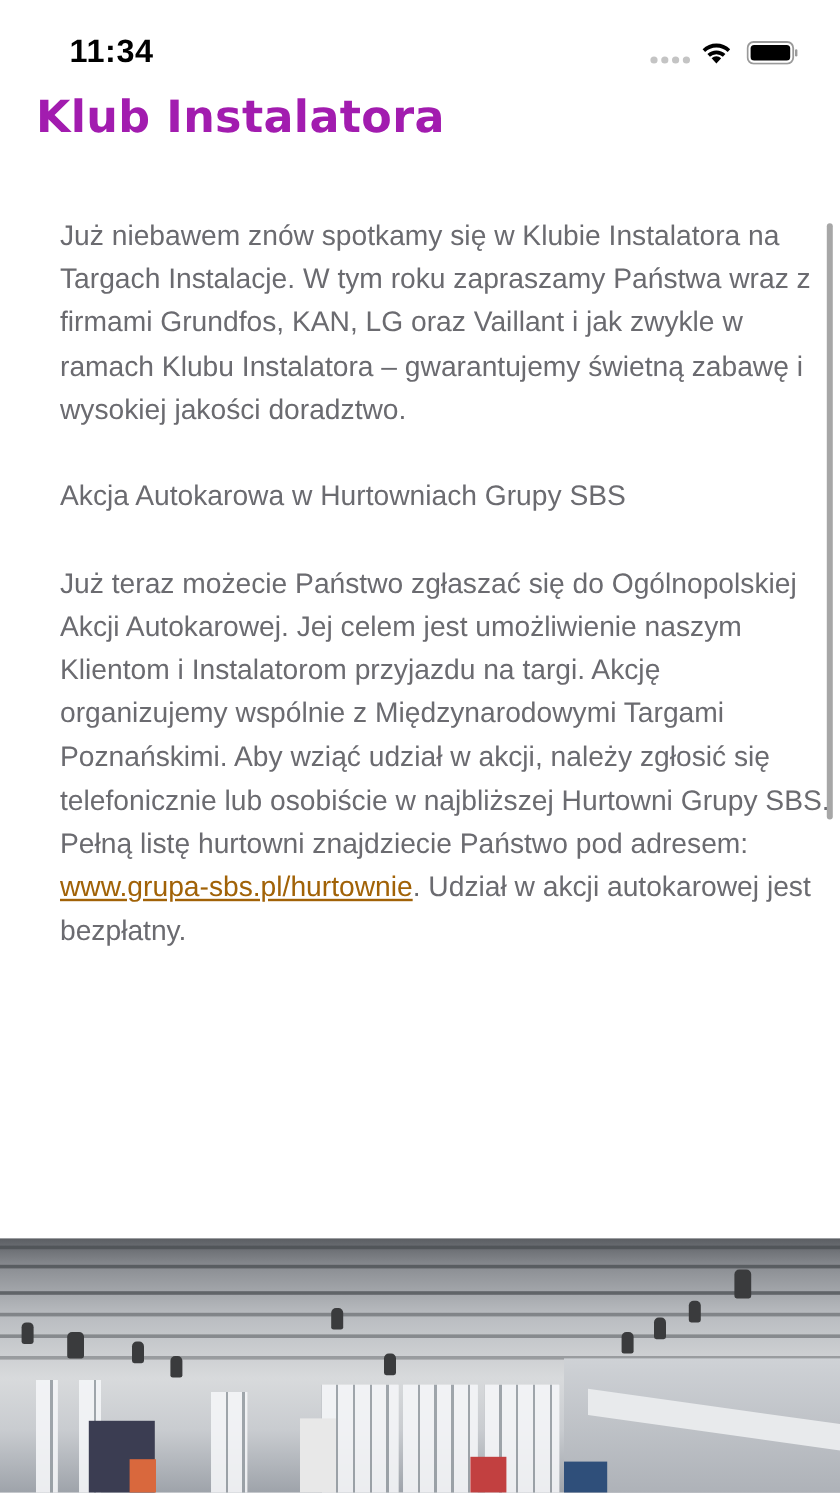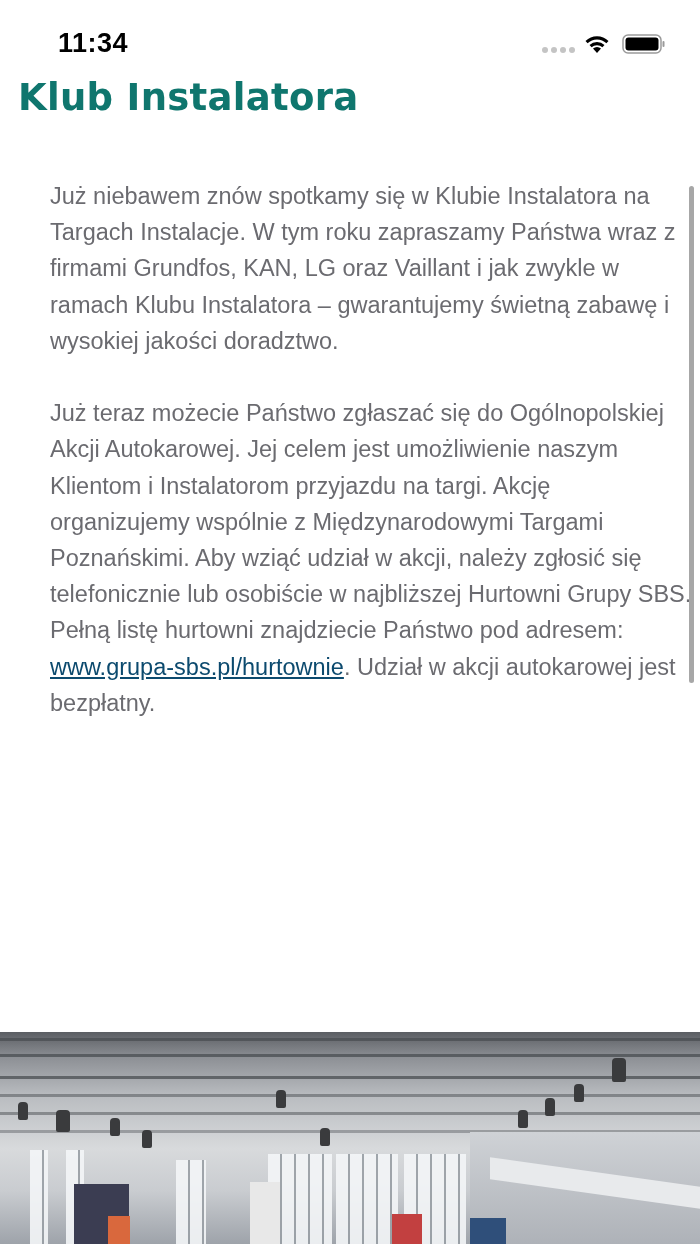--- a/index.html
+++ b/index.html
@@ -6,27 +6,27 @@
     html, body { width: 700px; height: 1244px; overflow: hidden; background: #ffffff; }
     body { position: relative; font-family: "Liberation Sans", sans-serif; }
 
     .status-bar { position: absolute; top: 0; left: 0; width: 604px; height: 80px; background: #fff; z-index: 5; }
     .time { position: absolute; left: 58px; top: 28px; font-size: 27px; font-weight: 600; color: #000; letter-spacing: 0.5px; font-family: "Liberation Sans", sans-serif; }
     .signal { position: absolute; left: 542px; top: 47px; display: flex; gap: 3px; }
     .signal span { width: 6px; height: 6px; border-radius: 50%; background: #c4c4c4; display: block; }
     .wifi { position: absolute; left: 583px; top: 33px; width: 28px; height: 22px; }
     .battery { position: absolute; left: 622px; top: 34px; width: 44px; height: 20px; }
 
-    .title { position: absolute; left: 18px; top: 76px; font-size: 37px; font-weight: 700; color: #0f766e; font-family: "DejaVu Sans", sans-serif; letter-spacing: 0.3px; white-space: nowrap; }
+    .title { position: absolute; left: 30px; top: 76px; font-size: 37px; font-weight: 700; color: #a21caf; font-family: "DejaVu Sans", sans-serif; letter-spacing: 0.3px; white-space: nowrap; }
     .title-clip { position: absolute; top: 80px; left: 0; width: 700px; height: 40px; overflow: hidden; }
     .title-clip .title { top: -4px; }
 
     .article { position: absolute; left: 30px; top: 178px; width: 645px; font-size: 23.5px; line-height: 36.2px; color: #6b6b70; font-family: "Liberation Sans", sans-serif; margin-left: 20px; }
     .article p { margin-bottom: 36.2px; }
-    .article a { color: #0c4a6e; text-decoration: underline; }
+    .article a { color: #a16207; text-decoration: underline; }
 
     .scrollbar { position: absolute; left: 689px; top: 186px; width: 5px; height: 497px; background: #a7a7a7; border-radius: 3px; }
 
     .hero { position: absolute; left: 0; top: 1032px; width: 700px; height: 212px; overflow: hidden;
       background: linear-gradient(180deg, #5b5e63 0%, #8d9095 12%, #b9bcc0 30%, #d8dadc 55%, #c9ccd0 75%, #9ea3aa 100%); }
     .beam { position: absolute; left: 0; width: 700px; height: 3px; background: #4a4d52; opacity: 0.75; }
     .lamp { position: absolute; width: 10px; height: 18px; background: #3a3b3d; border-radius: 4px 4px 2px 2px; }
     .window { position: absolute; background: repeating-linear-gradient(90deg, #f4f6f8 0 12px, #9aa0a6 12px 14px), #fff; opacity: 0.9; }
     .wall-right { position: absolute; right: 0; top: 100px; width: 230px; height: 112px; background: linear-gradient(180deg, #cfd2d6, #aeb2b8); }
     .balcony { position: absolute; right: 0; top: 140px; width: 210px; height: 22px; background: #e8eaec; transform: skewY(8deg); }
@@ -54,20 +54,21 @@
     <rect x="40.5" y="7" width="2" height="6" rx="1" fill="#9a9a9a"></rect>
   </svg>
 </div>
 
 <div class="title-clip">
   <h1 class="title">Klub Instalatora</h1>
 </div>
 
 <div class="article">
   <p>Już niebawem znów spotkamy się w Klubie Instalatora na Targach Instalacje. W tym roku zapraszamy Państwa wraz z firmami Grundfos, KAN, LG oraz Vaillant i jak zwykle w ramach Klubu Instalatora – gwarantujemy świetną zabawę i wysokiej jakości doradztwo.</p>
+  <p>Akcja Autokarowa w Hurtowniach Grupy SBS</p>
   <p><span>Już teraz możecie Państwo zgłaszać się do Ogólnopolskiej Akcji Autokarowej. Jej celem jest umożliwienie naszym Klientom i Instalatorom przyjazdu na targi. Akcję organizujemy wspólnie z Międzynarodowymi Targami Poznańskimi. Aby wziąć udział w akcji, należy zgłosić się telefonicznie lub osobiście w najbliższej Hurtowni Grupy SBS. Pełną listę hurtowni znajdziecie Państwo pod adresem: </span><a>www.grupa-sbs.pl/hurtownie</a><span>. Udział w akcji autokarowej jest bezpłatny.</span></p>
 </div>
 
 <div class="scrollbar"></div>
 
 <div class="hero">
   <div class="beam" style="top:6px;"></div>
   <div class="beam" style="top:22px;"></div>
   <div class="beam" style="top:44px;"></div>
   <div class="beam" style="top:62px;opacity:0.5;"></div>

